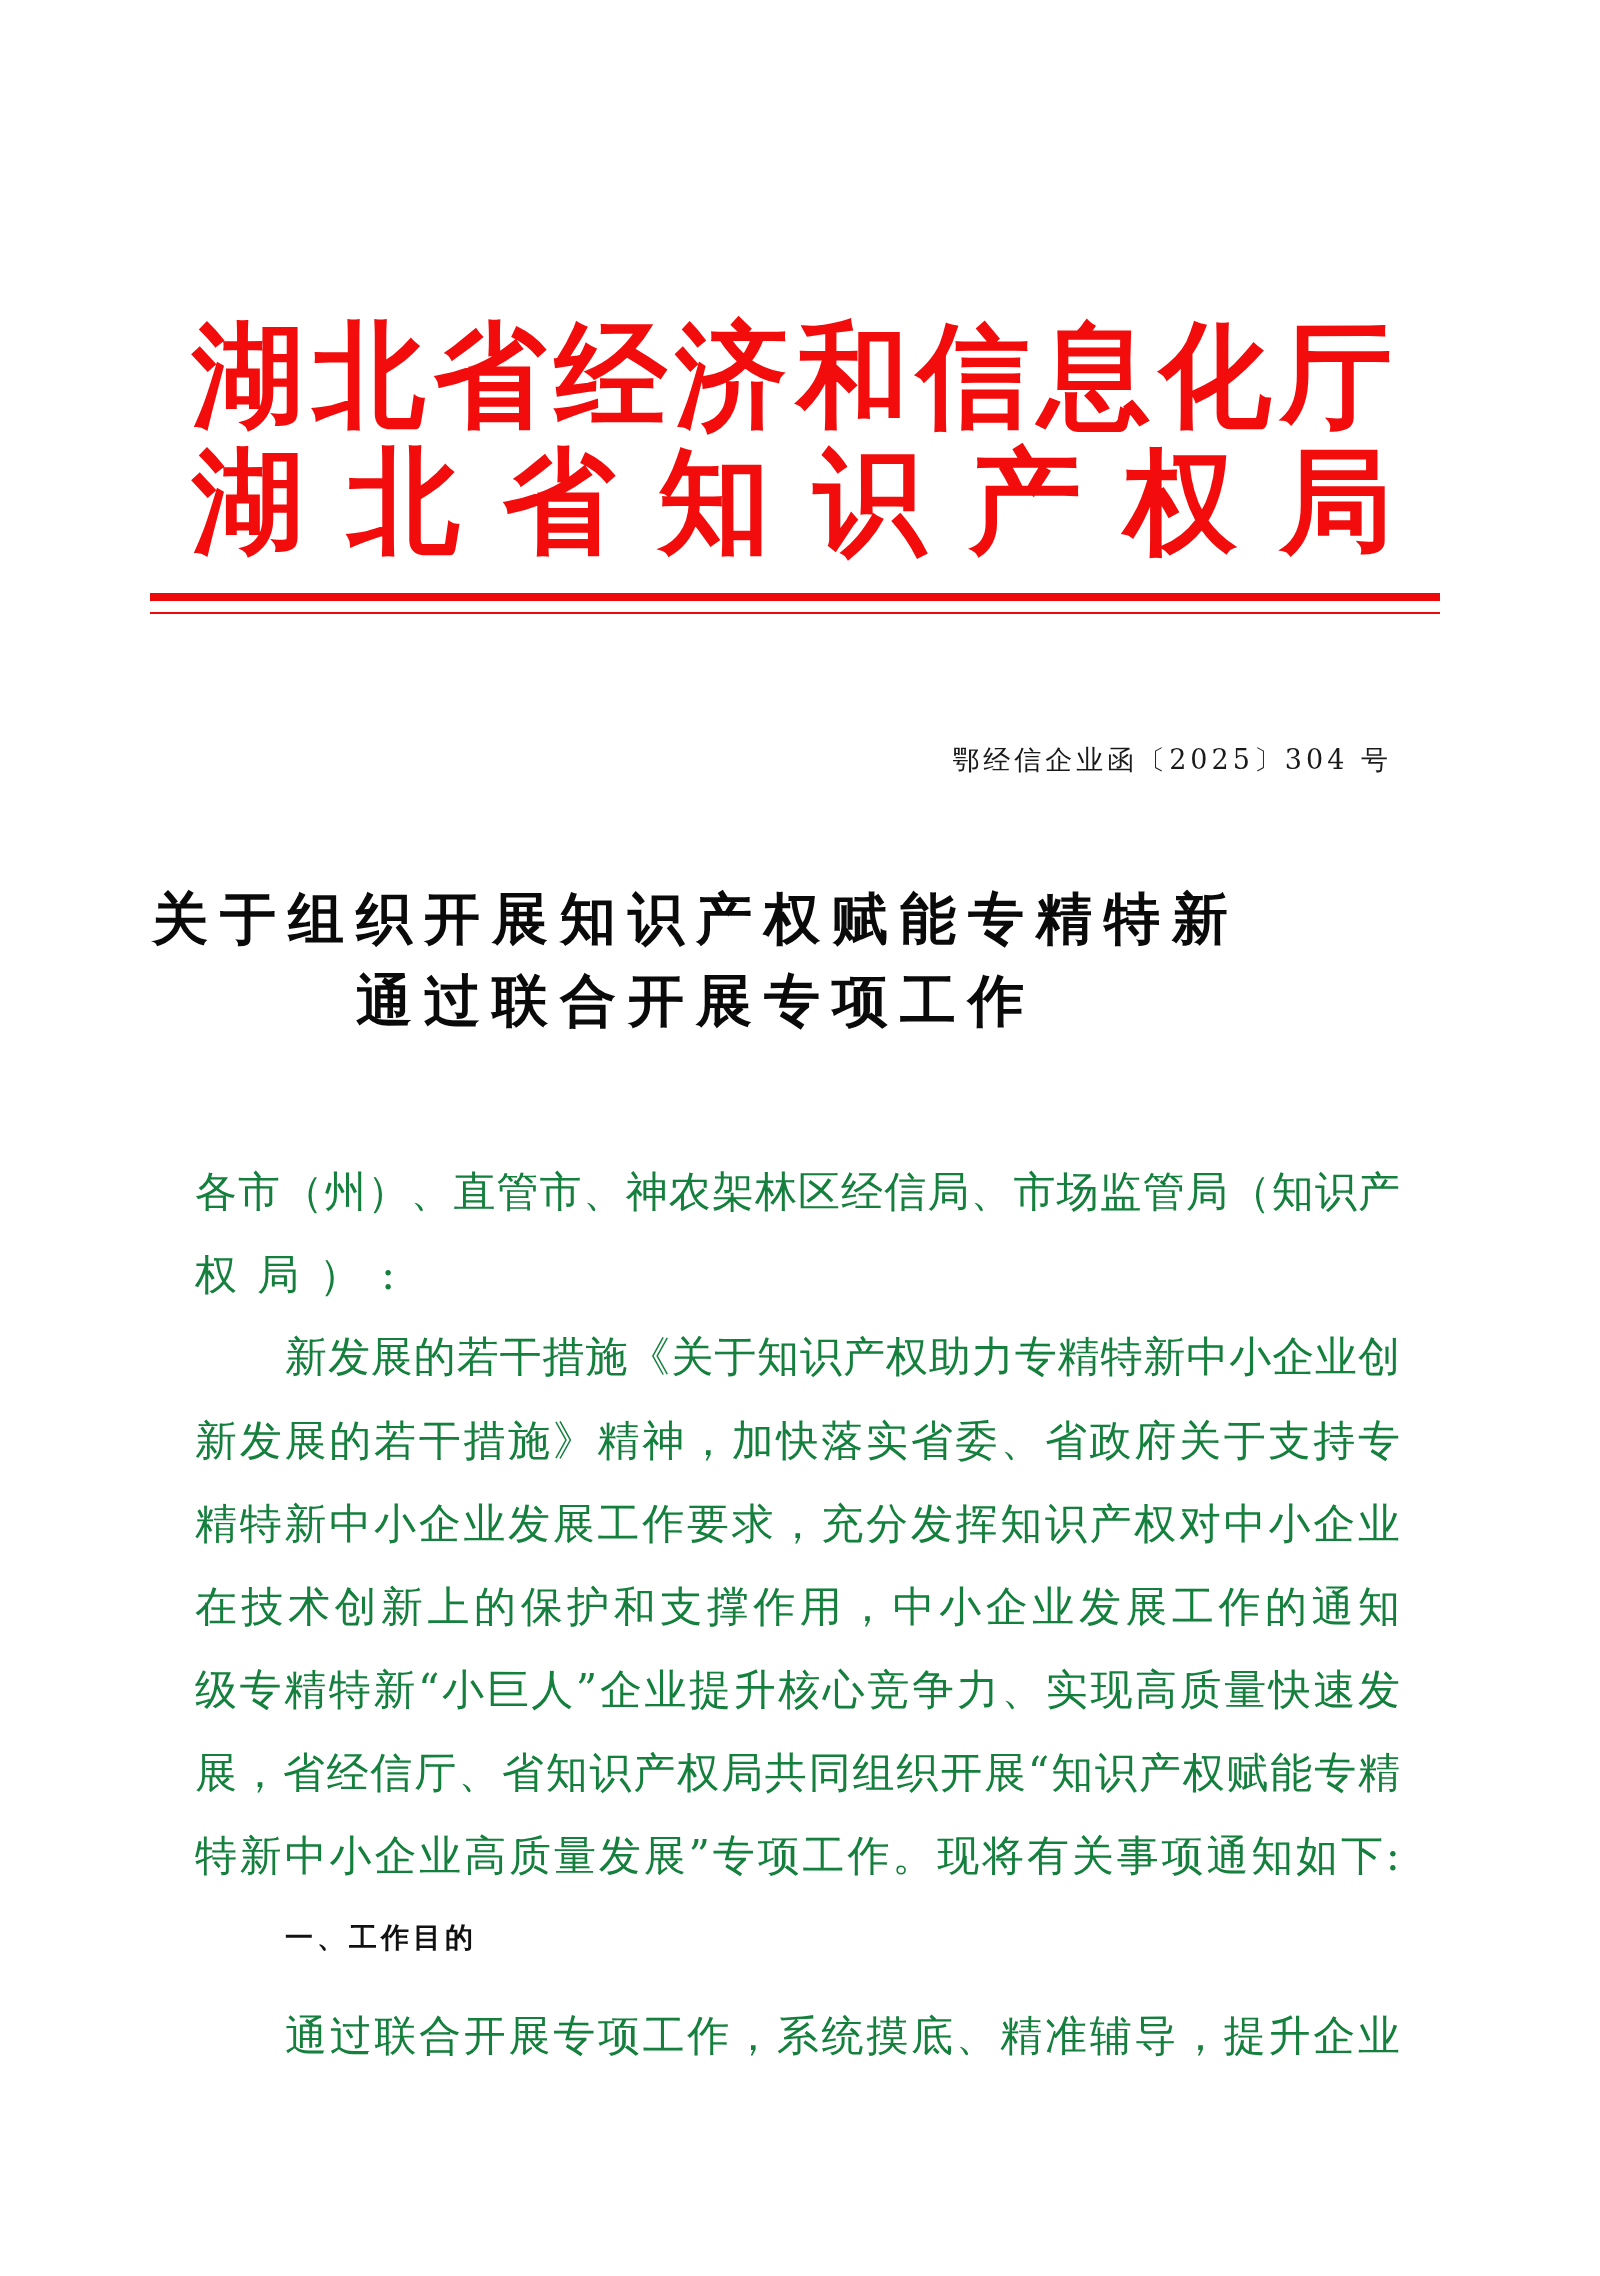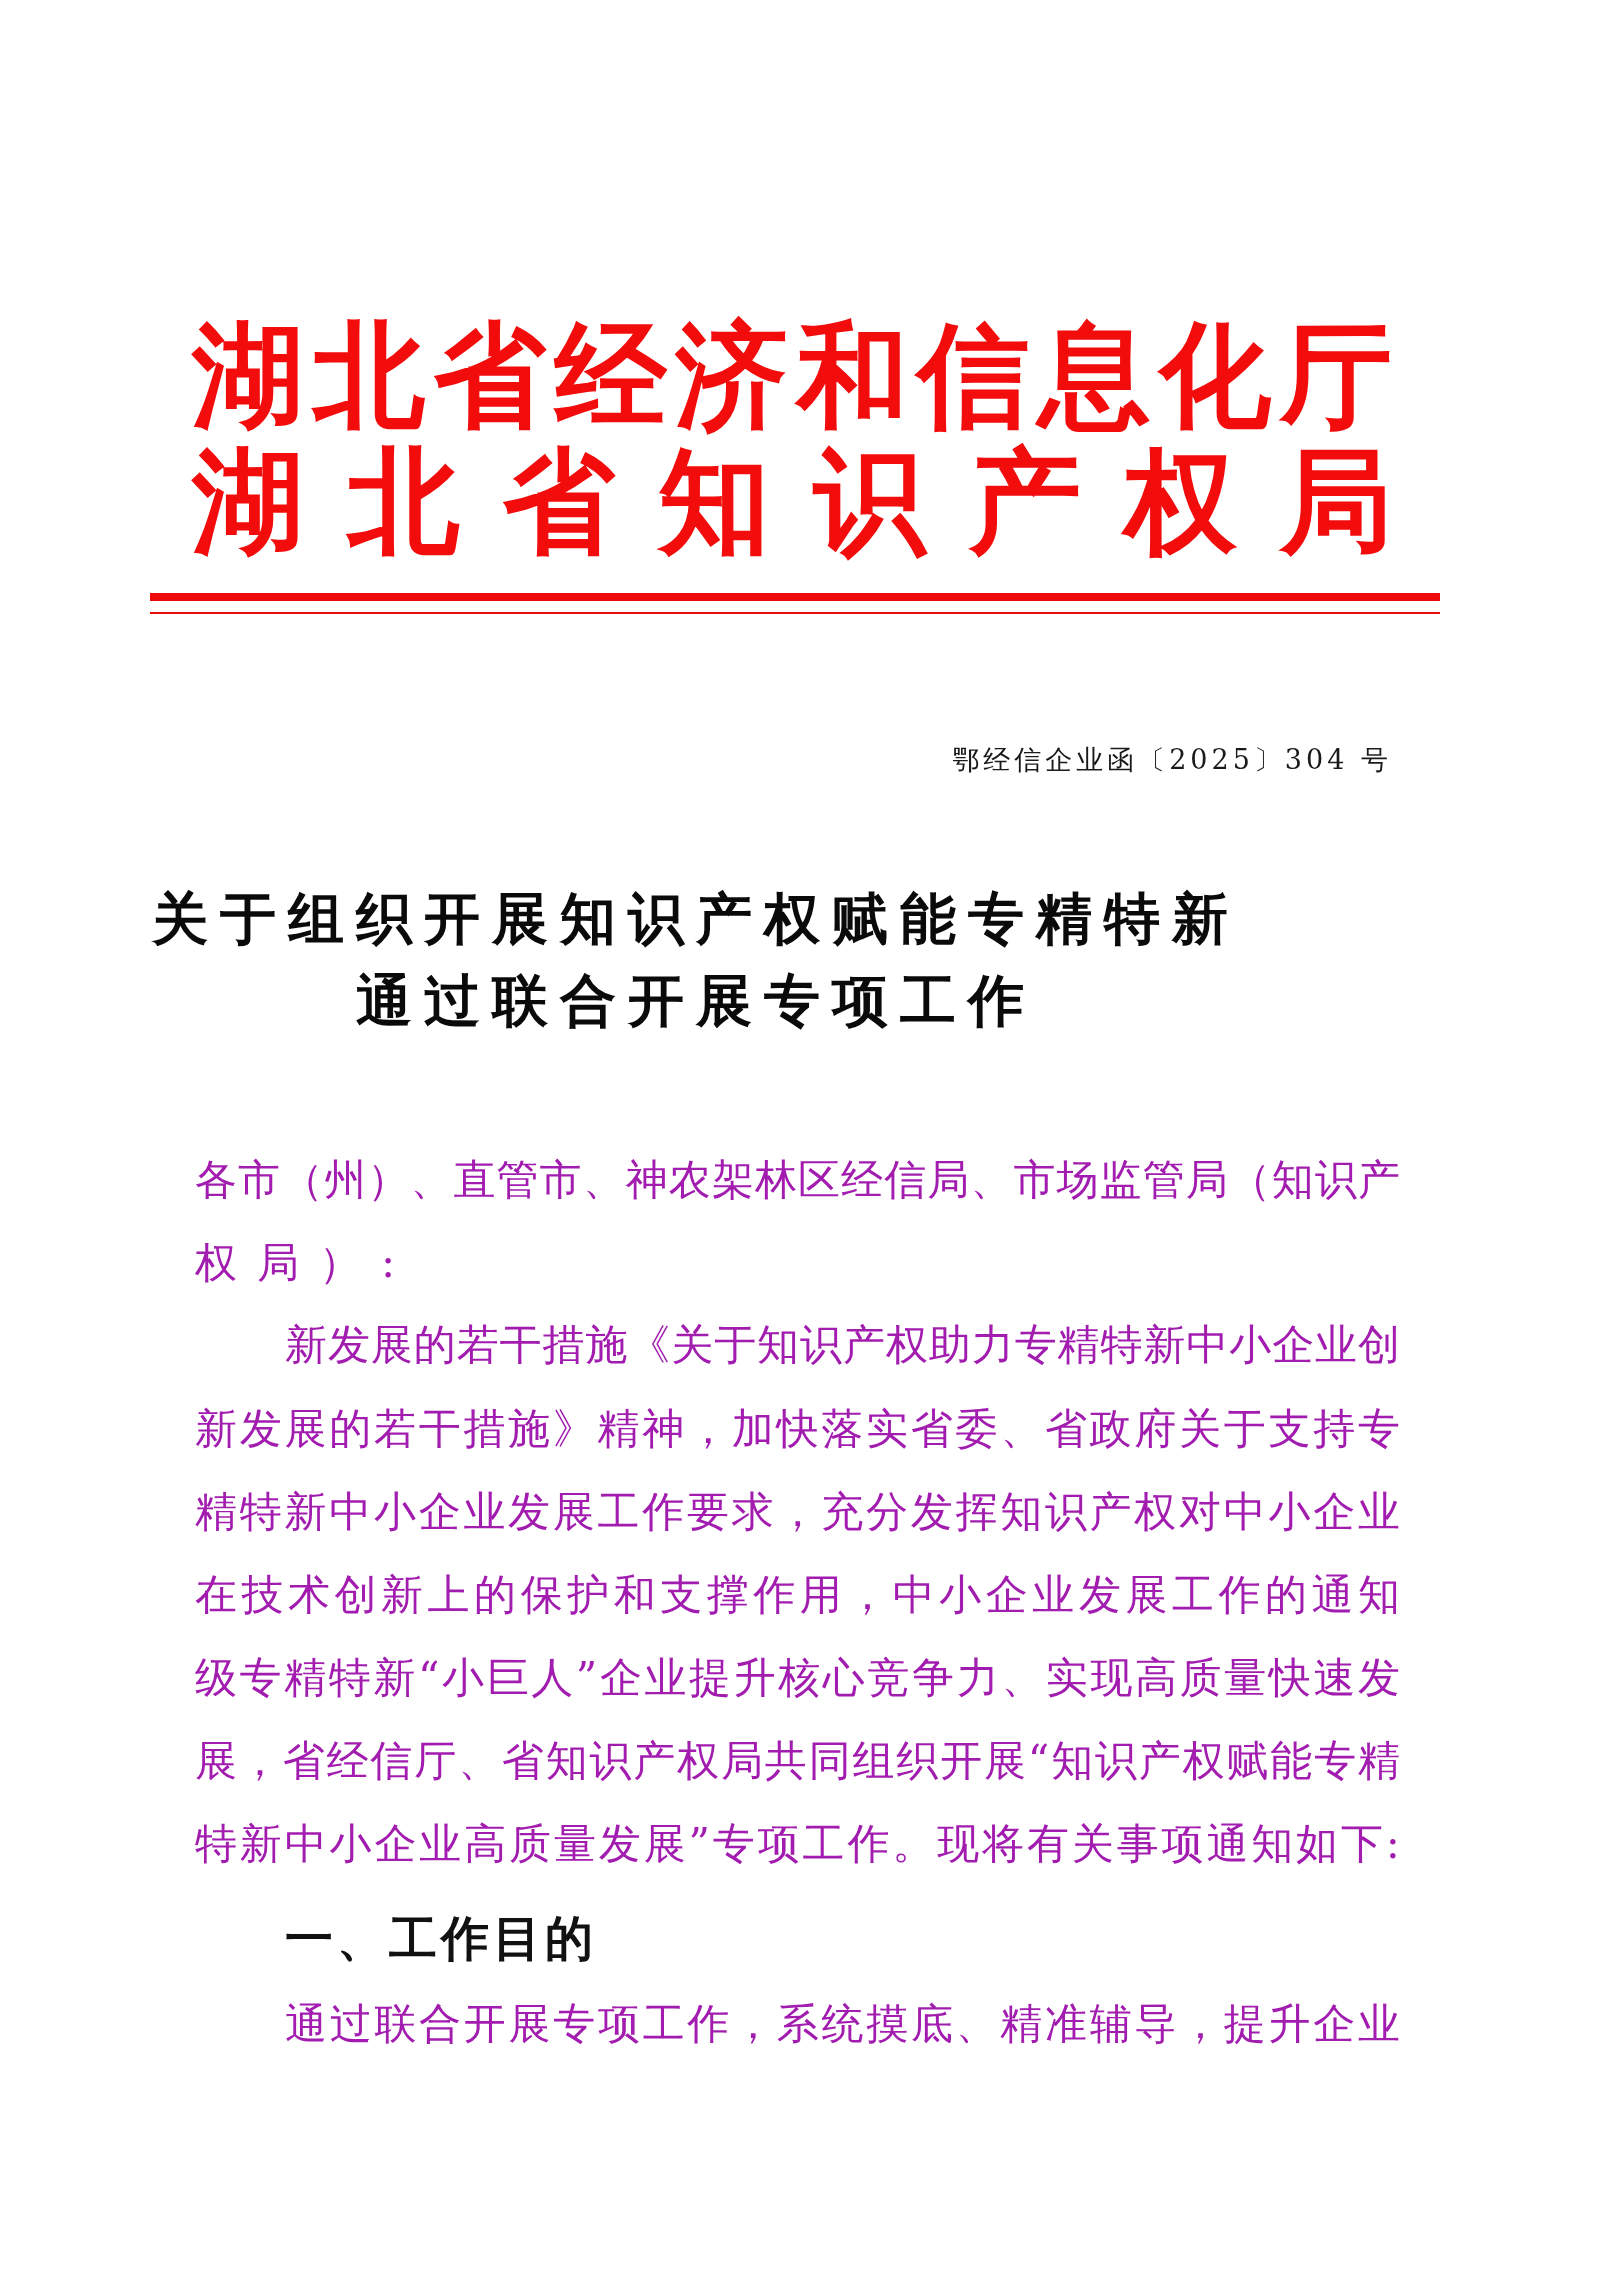--- a/index.html
+++ b/index.html
@@ -86,42 +86,43 @@
 
   
   .body-line {
     position: absolute;
     left: 195px;
     width: 1205px;
     height: 60px;
     font-family: "DejaVu Serif", "Liberation Serif", serif;
     font-size: 42px;
     line-height: 60px;
-    color: #a21caf;
+    color: #15803d;
     white-space: nowrap;
     text-align: justify;
     text-align-last: justify;
+    margin-top: 12px;
   }
   .body-line.short {
     text-align: left;
     text-align-last: left;
     letter-spacing: 20px;
   }
   .body-line.indent {
     left: 285px;
     width: 1115px;
   }
 
   .section-heading {
     position: absolute;
     left: 285px;
     top: 1910px;
     font-family: "DejaVu Sans", "Liberation Sans", sans-serif;
     font-weight: bold;
-    font-size: 48px;
+    font-size: 28px;
     line-height: 56px;
     color: #111111;
     letter-spacing: 4px;
     white-space: nowrap;
   }
 </style>
 </head>
 <body>
 
 <div class="masthead-line l1">

